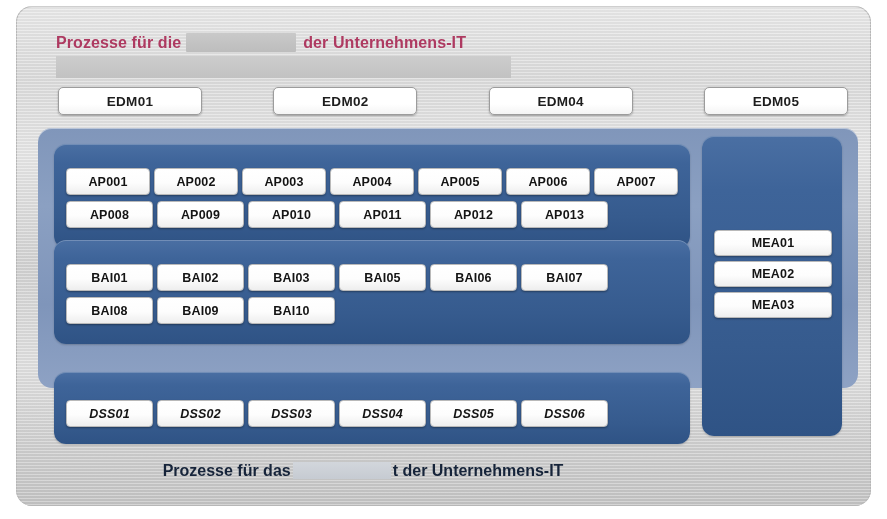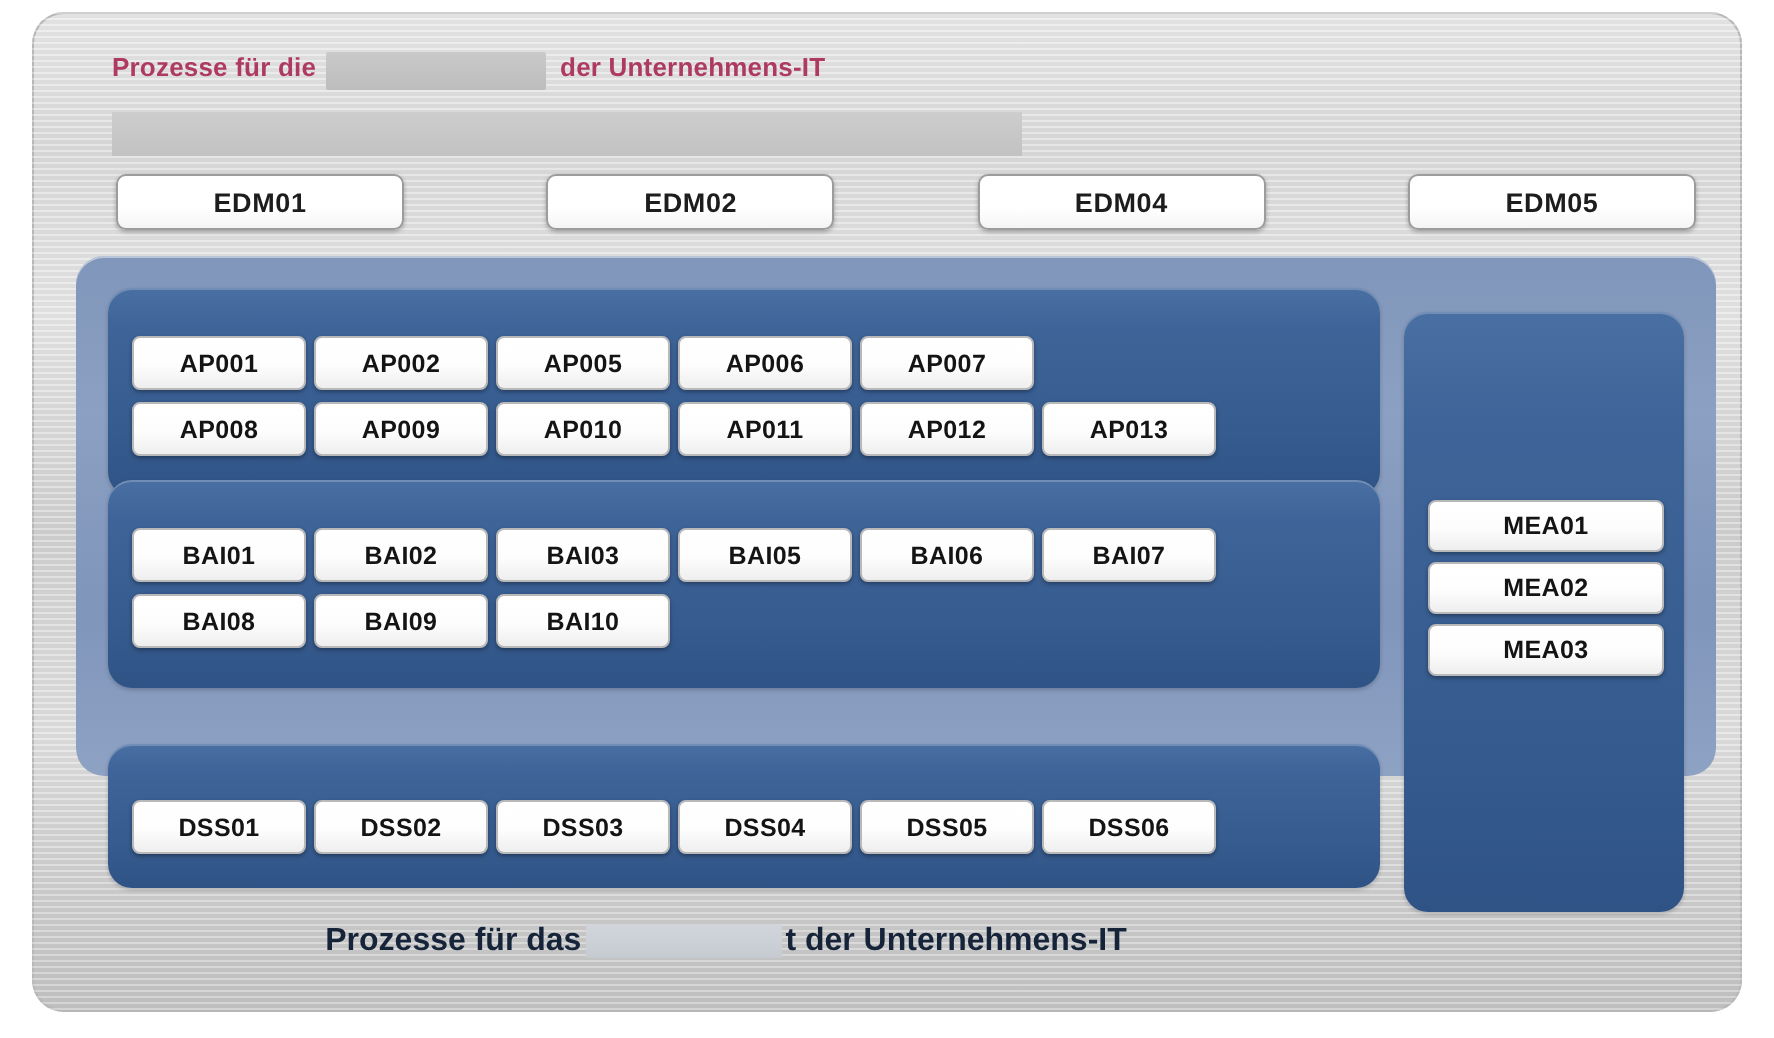--- a/index.html
+++ b/index.html
@@ -27,22 +27,22 @@
     position:absolute;inset:0;border-radius:16px;
     background:repeating-linear-gradient(180deg,
       rgba(255,255,255,.28) 0px, rgba(255,255,255,.28) 1px,
       rgba(0,0,0,.03) 1px, rgba(0,0,0,.03) 3px);
     pointer-events:none;
   }
 
   
   #title-row{
     position:absolute;left:40px;top:20px;width:780px;height:26px;
-    display:flex;align-items:flex-start;
-    font-size:13px;font-weight:bold;color:#ae3a61;
+    display:flex;align-items:flex-end;
+    font-size:16px;font-weight:bold;color:#ae3a61;
     letter-spacing:.1px;white-space:nowrap;
     z-index:4;
   }
   .redact{
     display:inline-block;
     background:linear-gradient(180deg,#c9c9c9,#bdbdbd);
     border-radius:1px;
     vertical-align:middle;
   }
   #title-redact{width:110px;height:19px;margin:0 7px 0 5px;}
@@ -94,37 +94,37 @@
   #group-apo{top:0;height:104px;}
   #group-bai{top:96px;height:104px;}
   #group-dss{top:228px;height:72px;}
 
   .chip-rows{
     position:absolute;left:12px;right:12px;
     display:flex;flex-direction:column;gap:6px;
   }
   #group-apo .chip-rows{top:24px;}
   #group-bai .chip-rows{top:24px;}
-  #group-dss .chip-rows{top:28px;}
+  #group-dss .chip-rows{top:28px;font-style:italic;}
 
   .chip-row{display:flex;gap:4px;}
   .chip{
     width:85px;height:25px;
     background:linear-gradient(180deg,#ffffff 0%,#fdfdfd 55%,#eeeeee 100%);
     border:1px solid #b9b9b9;
     border-radius:4px;
     display:flex;align-items:center;justify-content:center;
     font-size:12.5px;font-weight:bold;color:#141414;
     box-shadow:0 1px 2px rgba(0,0,0,.35), inset 0 1px 0 #fff;
     letter-spacing:.2px;
   }
 
   
   #mea-col{
-    position:absolute;left:664px;top:28px;
+    position:absolute;left:664px;top:8px;
     width:140px;height:300px;
     background:linear-gradient(180deg,#4a6fa3 0%,#3e6499 18%,#365b8e 70%,#2f5385 100%);
     border-radius:12px;
     box-shadow:inset 0 1px 0 rgba(255,255,255,.22), 0 1px 2px rgba(0,0,0,.2);
   }
   #mea-list{
     position:absolute;left:12px;top:94px;
     display:flex;flex-direction:column;gap:5px;
   }
   .mea-chip{
@@ -185,20 +185,26 @@
       <div class="group" id="group-apo">
         <div class="chip-rows">
           <div class="chip-row">
             <div class="chip">
                 <span>AP001</span>
               </div>
             <div class="chip">
                 <span>AP002</span>
               </div>
             <div class="chip">
+                <span>AP003</span>
+              </div>
+            <div class="chip">
+                <span>AP004</span>
+              </div>
+            <div class="chip">
                 <span>AP005</span>
               </div>
             <div class="chip">
                 <span>AP006</span>
               </div>
             <div class="chip">
                 <span>AP007</span>
               </div>
           </div>
           <div class="chip-row">

